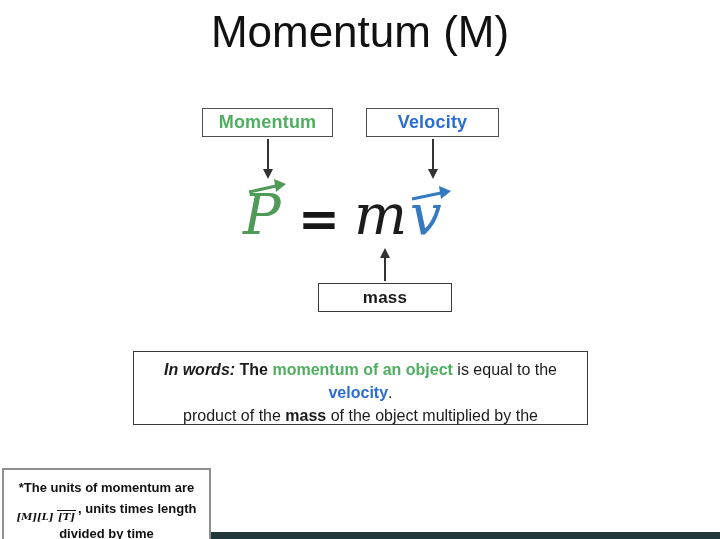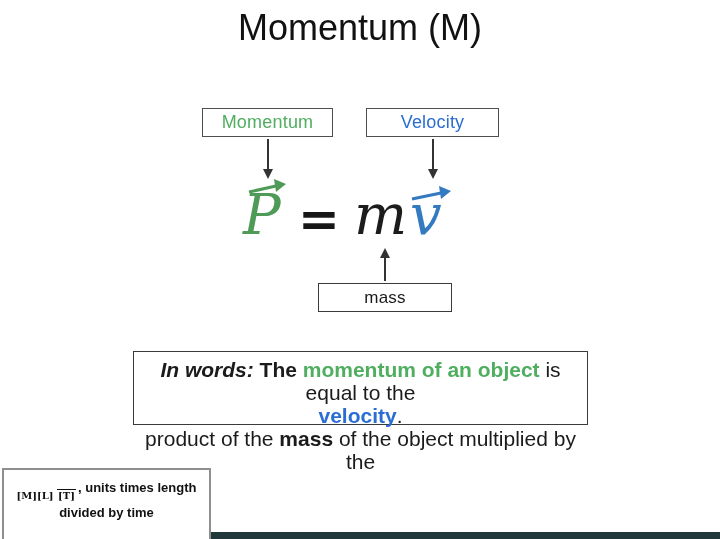--- a/index.html
+++ b/index.html
@@ -1,46 +1,46 @@
 <!DOCTYPE html>
 <html style="--green: #4fae5f; --green_formula: #4e9b58; --blue: #2b6ed3; --blue_formula: #337ac1; --text: #161616; --bar: #21383a;"><head>
 <meta charset="utf-8">
 <style>
   html,body{margin:0;padding:0;background:#fff;}
   #slide{position:relative;width:720px;height:539px;background:#ffffff;overflow:hidden;
          font-family:"Liberation Sans",sans-serif;color:var(--text,#161616);}
   #page-title{position:absolute;left:0;right:0;top:7px;text-align:center;
-              font-size:36px;font-weight:400;color:#111;}
+              font-size:44px;font-weight:400;color:#111;}
   .label-box{position:absolute;display:flex;align-items:center;justify-content:center;
              background:#fff;border:1.5px solid #4f4f4f;box-sizing:border-box;z-index:2;}
   #momentum-box{left:202px;top:108px;width:131px;height:29px;}
   #velocity-box{left:366px;top:108px;width:133px;height:29px;}
   #mass-box{left:318px;top:283px;width:134px;height:29px;border-color:#3a3a3a;}
-  .label-box .lbl{font-size:18px;font-weight:400;letter-spacing:.2px;}
+  .label-box .lbl{font-size:18px;font-weight:700;letter-spacing:.2px;}
   #momentum-box .lbl{color:var(--green);}
   #velocity-box .lbl{color:var(--blue);}
   #mass-box .lbl{color:#1a1a1a;font-size:17px;}
   #arrow-layer{position:absolute;left:0;top:0;width:720px;height:539px;pointer-events:none;z-index:1;}
   .sym{position:absolute;font-family:"DejaVu Serif","Liberation Serif",serif;
        font-style:italic;font-size:56px;line-height:1;z-index:2;}
   #p-symbol{left:243px;top:187px;color:var(--green_formula);font-weight:500;}
   #m-symbol{left:354px;top:187px;color:#1c1c1c;}
   #v-symbol{left:410px;top:187px;color:var(--blue_formula);}
   #equals-sign{position:absolute;left:298px;top:194px;font-family:"DejaVu Sans","Liberation Sans",sans-serif;
        font-weight:800;font-size:50px;line-height:1;color:#161616;z-index:2;}
   #in-words-box{position:absolute;left:133px;top:351px;width:455px;height:74px;box-sizing:border-box;
        border:1.5px solid #3a3a3a;background:#fff;text-align:center;padding-top:6px;
-       font-size:21px;line-height:23px;color:#1b1b1b;}
+       font-size:16px;line-height:23px;color:#1b1b1b;}
   #in-words-box .b{font-weight:700;}
   #in-words-box .i{font-style:italic;}
   #units-box{position:absolute;left:2px;top:468px;width:209px;height:78px;box-sizing:border-box;
        border:2px solid #8f8f8f;background:#fff;text-align:center;padding-top:7px;
        font-size:13px;font-weight:700;line-height:21px;color:#111;z-index:3;}
   .frac{display:inline-block;vertical-align:-7px;text-align:center;
-        font-family:"DejaVu Serif","Liberation Serif",serif;
+        font-family:"DejaVu Serif","Liberation Serif",serif;font-style:italic;
         font-size:10px;line-height:1.15;margin-right:2px;font-weight:700;}
   .frac .den{border-top:1.3px solid #111;padding:0 1px;}
   #bottom-bar{position:absolute;left:187px;top:532px;width:533px;height:7px;
        background:var(--bar);z-index:0;}
 </style>
 </head>
 <body>
 
 <div id="slide">
 
@@ -86,20 +86,21 @@
     <span class="lbl">mass</span>
   </div>
 
   <div id="in-words-box">
       <div class="iw-line"><span class="b i">In words: </span><span class="b">The </span><span class="b" style="color: rgb(79, 174, 95);">momentum of an object</span><span> is equal to the</span></div>
       <div class="iw-line"><span class="b" style="color: rgb(43, 110, 211);">velocity</span><span>.</span></div>
       <div class="iw-line"><span>product of the </span><span class="b">mass</span><span> of the object multiplied by the</span></div>
     </div>
 
   <div id="units-box">
+    <div>*The units of momentum are</div>
     <div>
       <span class="frac">
         <span class="num">[M][L]</span>
         <span class="den">[T]</span>
       </span><span>, units times length</span>
     </div>
     <div>divided by time</div>
   </div>
 
   <div id="bottom-bar"></div>

